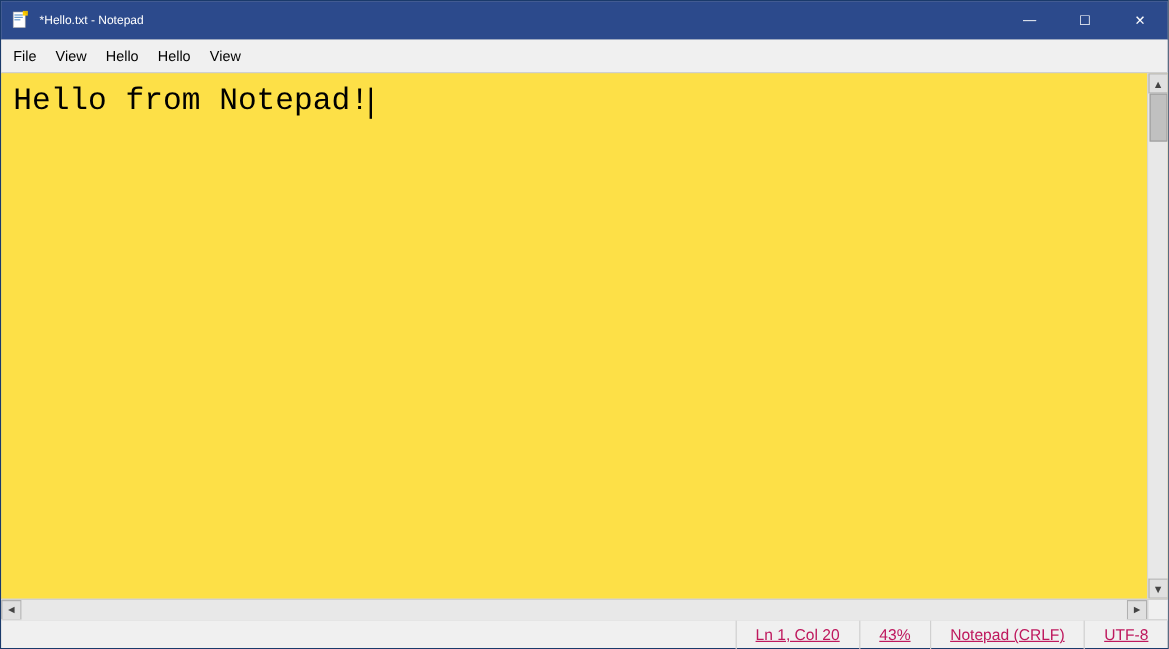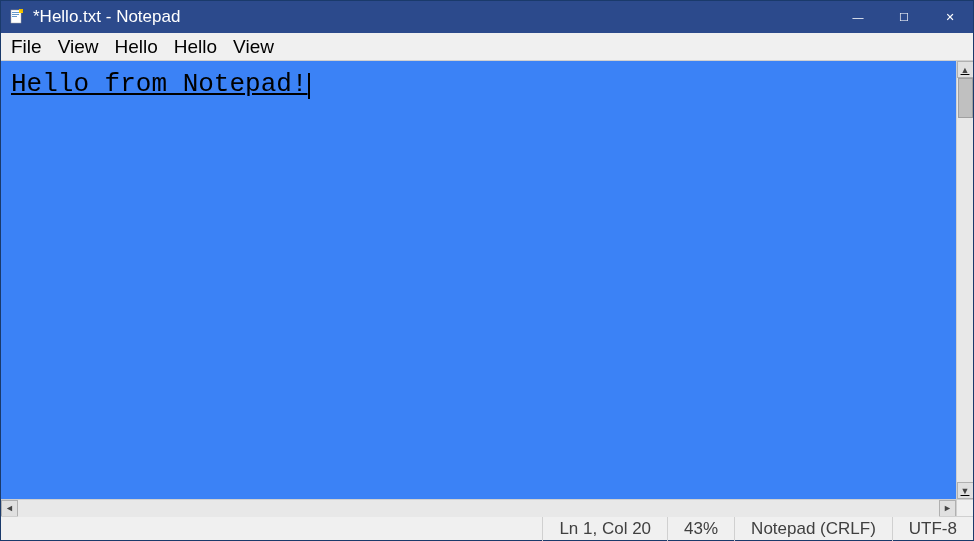--- a/index.html
+++ b/index.html
@@ -48,21 +48,21 @@
       justify-content: center;
     }
 
     .title-bar-icon svg {
       width: 16px;
       height: 16px;
     }
 
     .title-text {
       color: white;
-      font-size: 17px;
+      font-size: 10px;
       font-weight: 400;
     }
 
     .window-controls {
       display: flex;
       height: 32px;
     }
 
     .window-btn {
       width: 46px;
@@ -83,32 +83,31 @@
       height: 28px;
       display: flex;
       align-items: center;
       padding: 0 2px;
       border-bottom: 1px solid #d0d0d0;
       flex-shrink: 0;
     }
 
     .menu-item {
       padding: 4px 8px;
-      font-size: 19px;
+      font-size: 12px;
       cursor: pointer;
       color: #000;
       user-select: none;
     }
 
     .editor-area {
       flex: 1;
       display: flex;
       overflow: hidden;
-      background: #3b82f6;
-      text-decoration: underline;
+      background: #fde047;
     }
 
     .text-area-wrapper {
       flex: 1;
       overflow: auto;
       position: relative;
     }
 
     .text-content {
       padding: 8px 8px 8px 10px;
@@ -187,23 +186,24 @@
 
     .status-spacer {
       flex: 1;
     }
 
     .status-segment {
       height: 24px;
       display: flex;
       align-items: center;
       padding: 0 16px;
-      font-size: 17px;
-      color: #404040;
+      font-size: 13px;
+      color: #be185d;
       border-left: 1px solid #d0d0d0;
+      text-decoration: underline;
     }
 
     .scrollbar-h-container {
       height: 17px;
       background: #f0f0f0;
       border-top: 1px solid #d0d0d0;
       display: flex;
       align-items: center;
       flex-shrink: 0;
     }

